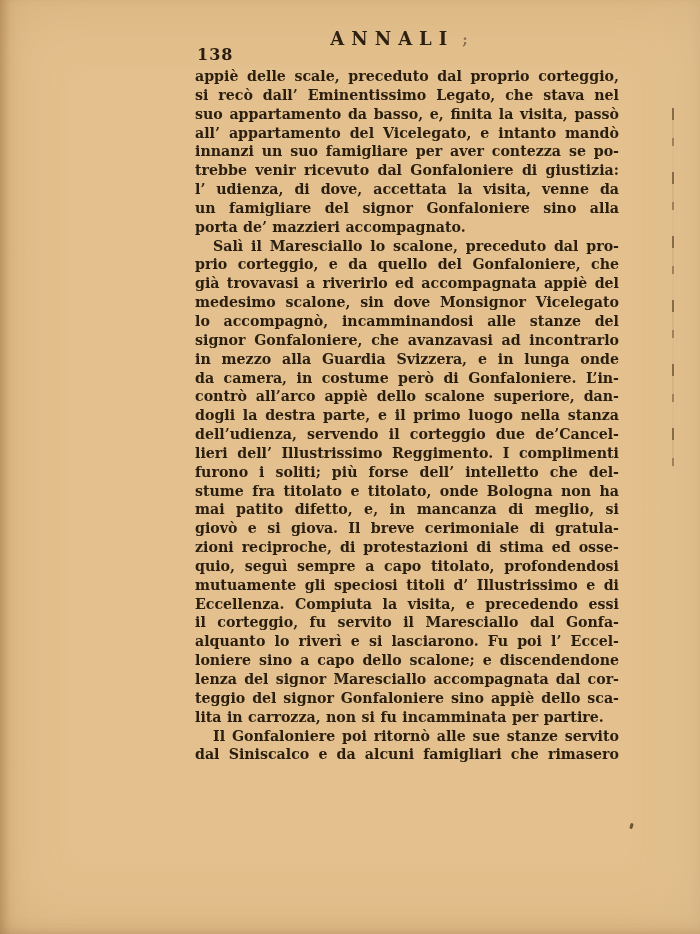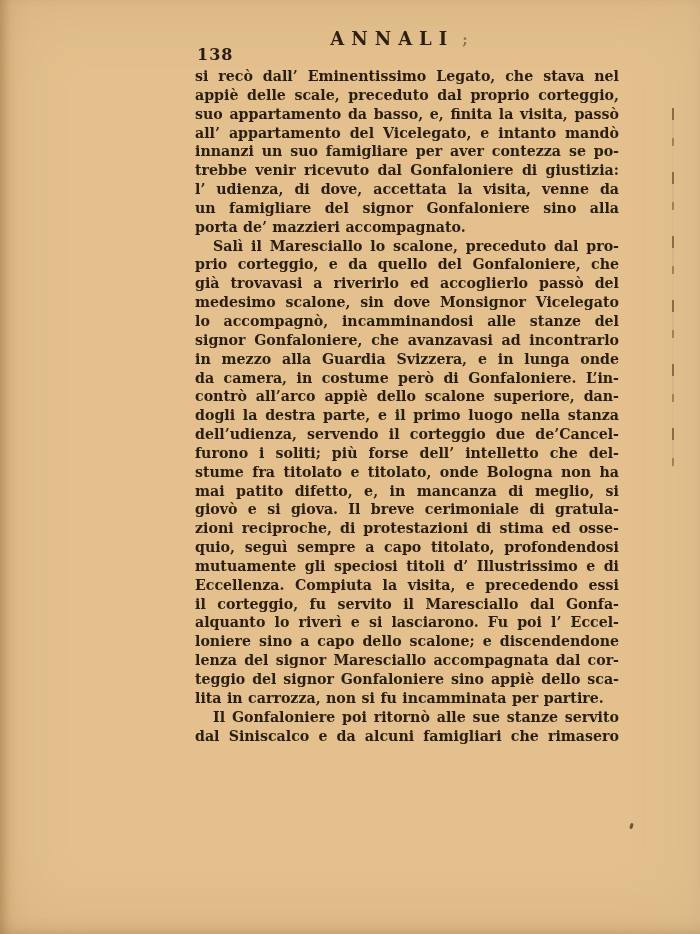--- a/index.html
+++ b/index.html
@@ -59,40 +59,41 @@
 <body>
 
 <div class="paper"></div>
 
 <div class="header">
   <span class="page-number">138</span>
   <div class="running-title"><span>ANNALI</span><span class="title-mark">;</span></div>
 </div>
 
 <div class="textblock">
+  <div class="line">appiè delle scale, preceduto dal proprio corteggio,</div>
   <div class="line">si recò dall’ Eminentissimo Legato, che stava nel</div>
-  <div class="line">appiè delle scale, preceduto dal proprio corteggio,</div>
   <div class="line">suo appartamento da basso, e, finita la visita, passò</div>
   <div class="line">all’ appartamento del Vicelegato, e intanto mandò</div>
   <div class="line">innanzi un suo famigliare per aver contezza se po-</div>
   <div class="line">trebbe venir ricevuto dal Gonfaloniere di giustizia:</div>
   <div class="line">l’ udienza, di dove, accettata la visita, venne da</div>
   <div class="line">un famigliare del signor Gonfaloniere sino alla</div>
   <div class="line para-end">porta de’ mazzieri accompagnato.</div>
   <div class="line indent">Salì il Maresciallo lo scalone, preceduto dal pro-</div>
   <div class="line">prio corteggio, e da quello del Gonfaloniere, che</div>
-  <div class="line">già trovavasi a riverirlo ed accoglierlo passò del</div>
+  <div class="line">già trovavasi a riverirlo ed accompagnata appiè del</div>
   <div class="line">medesimo scalone, sin dove Monsignor Vicelegato</div>
   <div class="line">lo accompagnò, incamminandosi alle stanze del</div>
   <div class="line">signor Gonfaloniere, che avanzavasi ad incontrarlo</div>
   <div class="line">in mezzo alla Guardia Svizzera, e in lunga onde</div>
   <div class="line">da camera, in costume però di Gonfaloniere. L’in-</div>
   <div class="line">contrò all’arco appiè dello scalone superiore, dan-</div>
   <div class="line">dogli la destra parte, e il primo luogo nella stanza</div>
   <div class="line">dell’udienza, servendo il corteggio due de’Cancel-</div>
+  <div class="line">lieri dell’ Illustrissimo Reggimento. I complimenti</div>
   <div class="line">furono i soliti; più forse dell’ intelletto che del-</div>
   <div class="line">stume fra titolato e titolato, onde Bologna non ha</div>
   <div class="line">mai patito difetto, e, in mancanza di meglio, si</div>
   <div class="line">giovò e si giova. Il breve cerimoniale di gratula-</div>
   <div class="line">zioni reciproche, di protestazioni di stima ed osse-</div>
   <div class="line">quio, seguì sempre a capo titolato, profondendosi</div>
   <div class="line">mutuamente gli speciosi titoli d’ Illustrissimo e di</div>
   <div class="line">Eccellenza. Compiuta la visita, e precedendo essi</div>
   <div class="line">il corteggio, fu servito il Maresciallo dal Gonfa-</div>
   <div class="line">alquanto lo riverì e si lasciarono. Fu poi l’ Eccel-</div>

